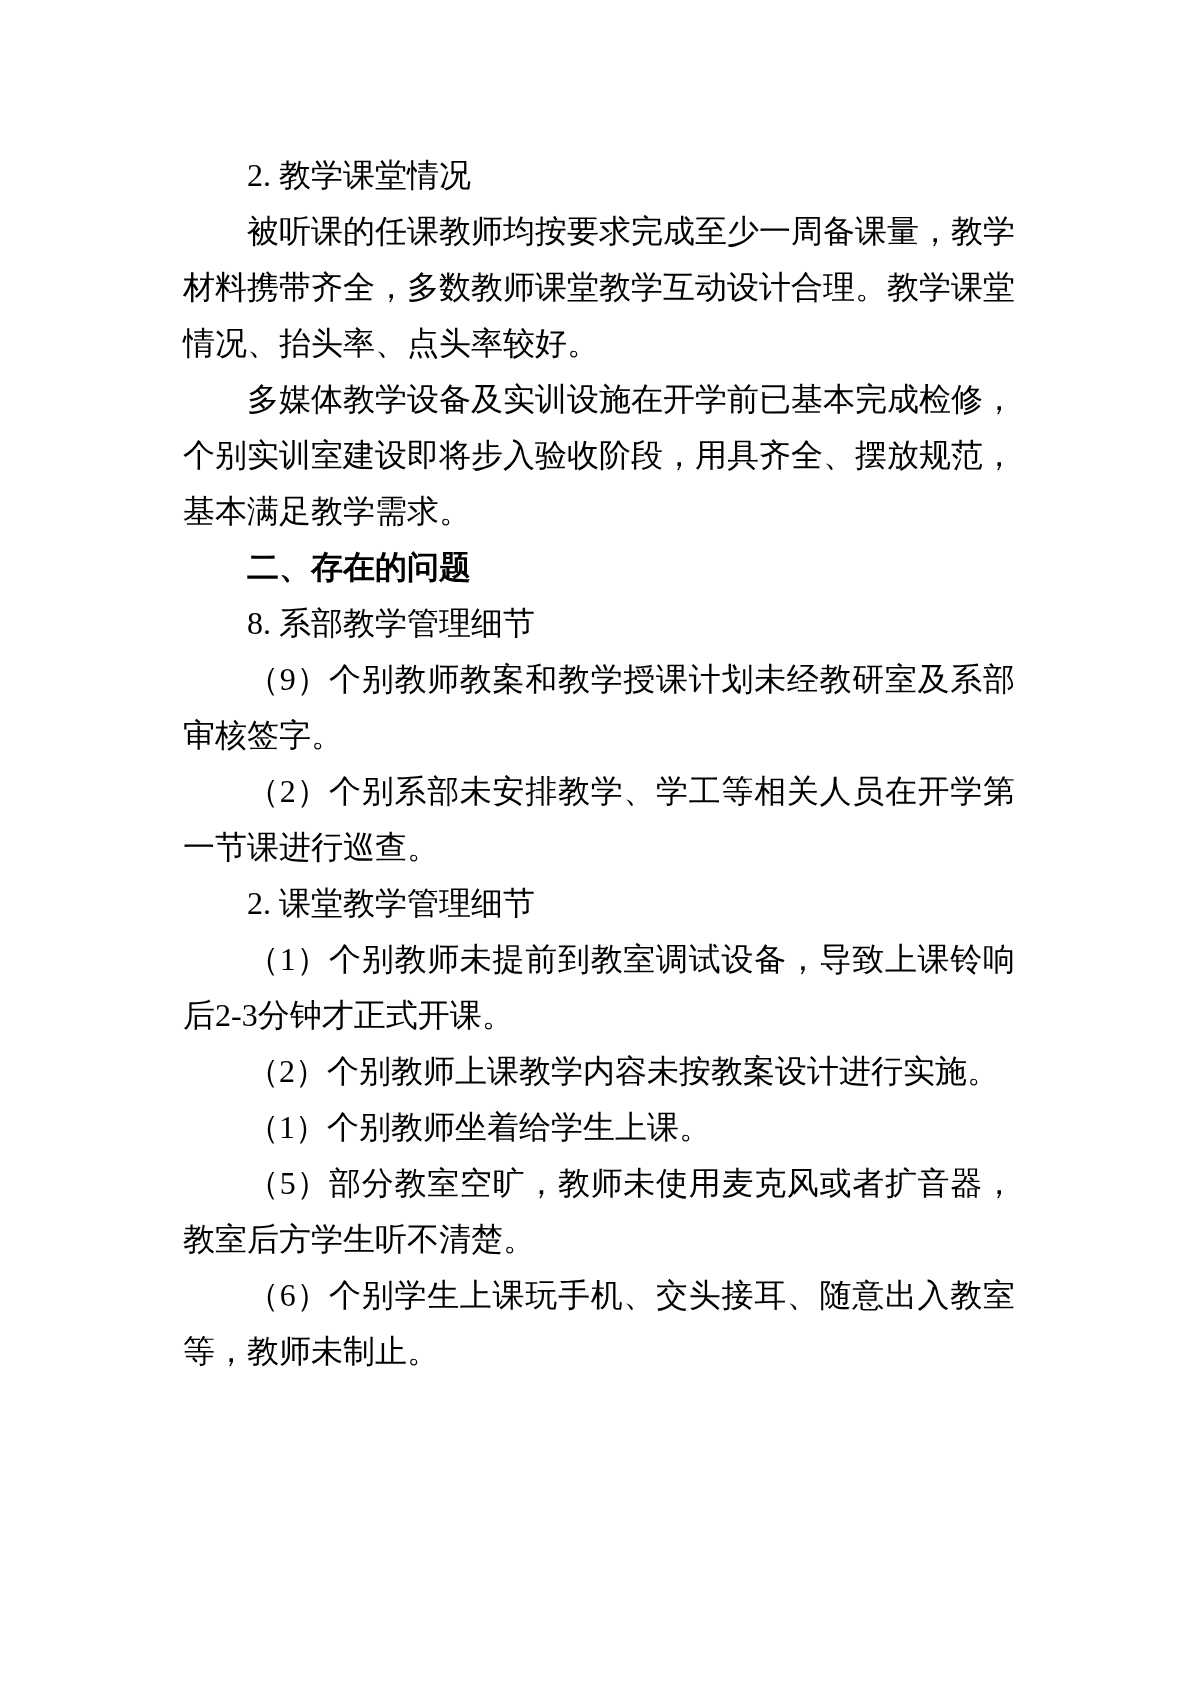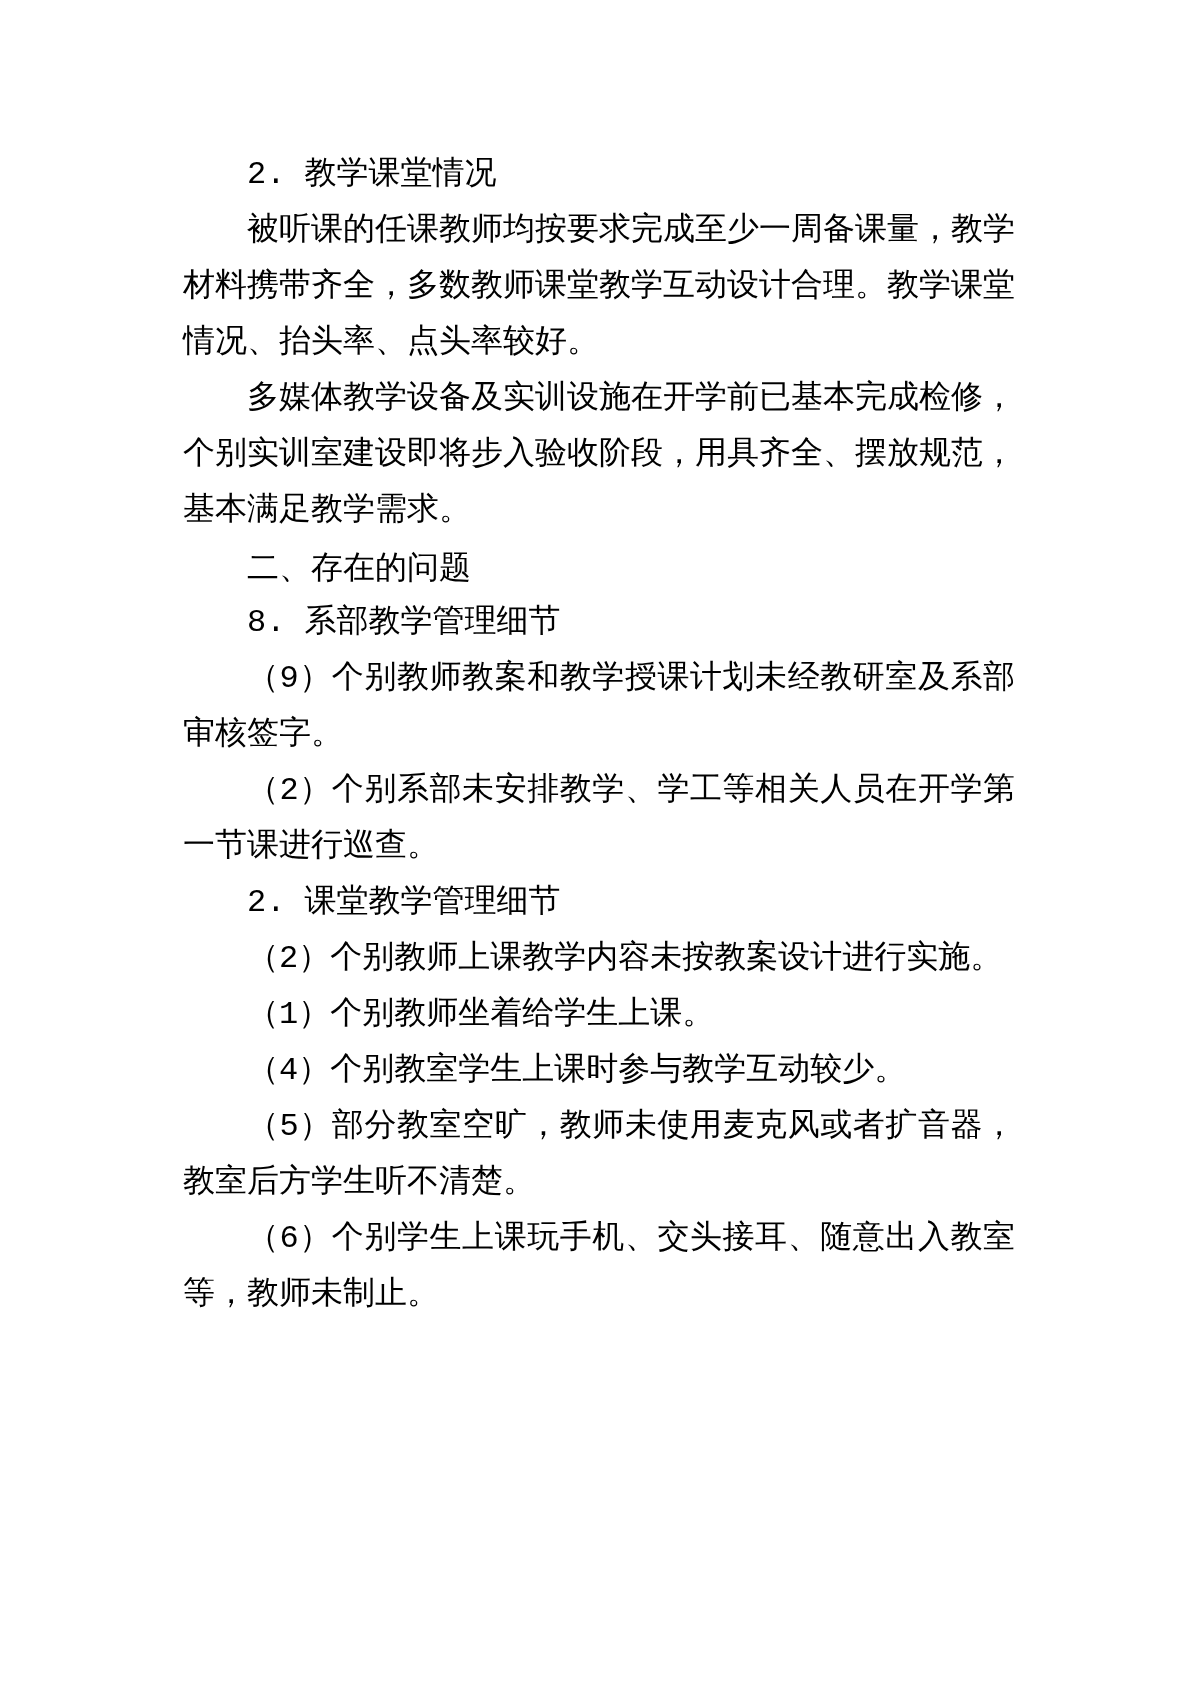--- a/index.html
+++ b/index.html
@@ -22,40 +22,40 @@
   }
   .content p {
     margin: 0;
     padding: 0;
     font-size: 32px;
     line-height: 56px;
     color: #000000;
     text-align: justify;
     text-justify: inter-character;
     text-indent: 2em;
-    font-family: Liberation Mono, monospace;
+    font-family: Liberation Serif, serif;
     letter-spacing: 0;
   }
   .content p.section-heading {
     font-family: "Liberation Sans", "DejaVu Sans", sans-serif;
-    font-weight: 400;
+    font-weight: 700;
   }
 </style>
 </head>
 <body>
 
 <div class="page">
   <div class="content">
     <p>2. 教学课堂情况</p>
     <p>被听课的任课教师均按要求完成至少一周备课量，教学材料携带齐全，多数教师课堂教学互动设计合理。教学课堂情况、抬头率、点头率较好。</p>
     <p>多媒体教学设备及实训设施在开学前已基本完成检修，个别实训室建设即将步入验收阶段，用具齐全、摆放规范，基本满足教学需求。</p>
     <p class="section-heading">二、存在的问题</p>
     <p>8. 系部教学管理细节</p>
     <p>（9）个别教师教案和教学授课计划未经教研室及系部审核签字。</p>
     <p>（2）个别系部未安排教学、学工等相关人员在开学第一节课进行巡查。</p>
     <p>2. 课堂教学管理细节</p>
+    <p>（1）个别教师未提前到教室调试设备，导致上课铃响后2-3分钟才正式开课。</p>
     <p>（2）个别教师上课教学内容未按教案设计进行实施。</p>
     <p>（1）个别教师坐着给学生上课。</p>
-    <p>（4）个别教室学生上课时参与教学互动较少。</p>
     <p>（5）部分教室空旷，教师未使用麦克风或者扩音器，教室后方学生听不清楚。</p>
     <p>（6）个别学生上课玩手机、交头接耳、随意出入教室等，教师未制止。</p>
   </div>
 </div>
 
 </body></html>

